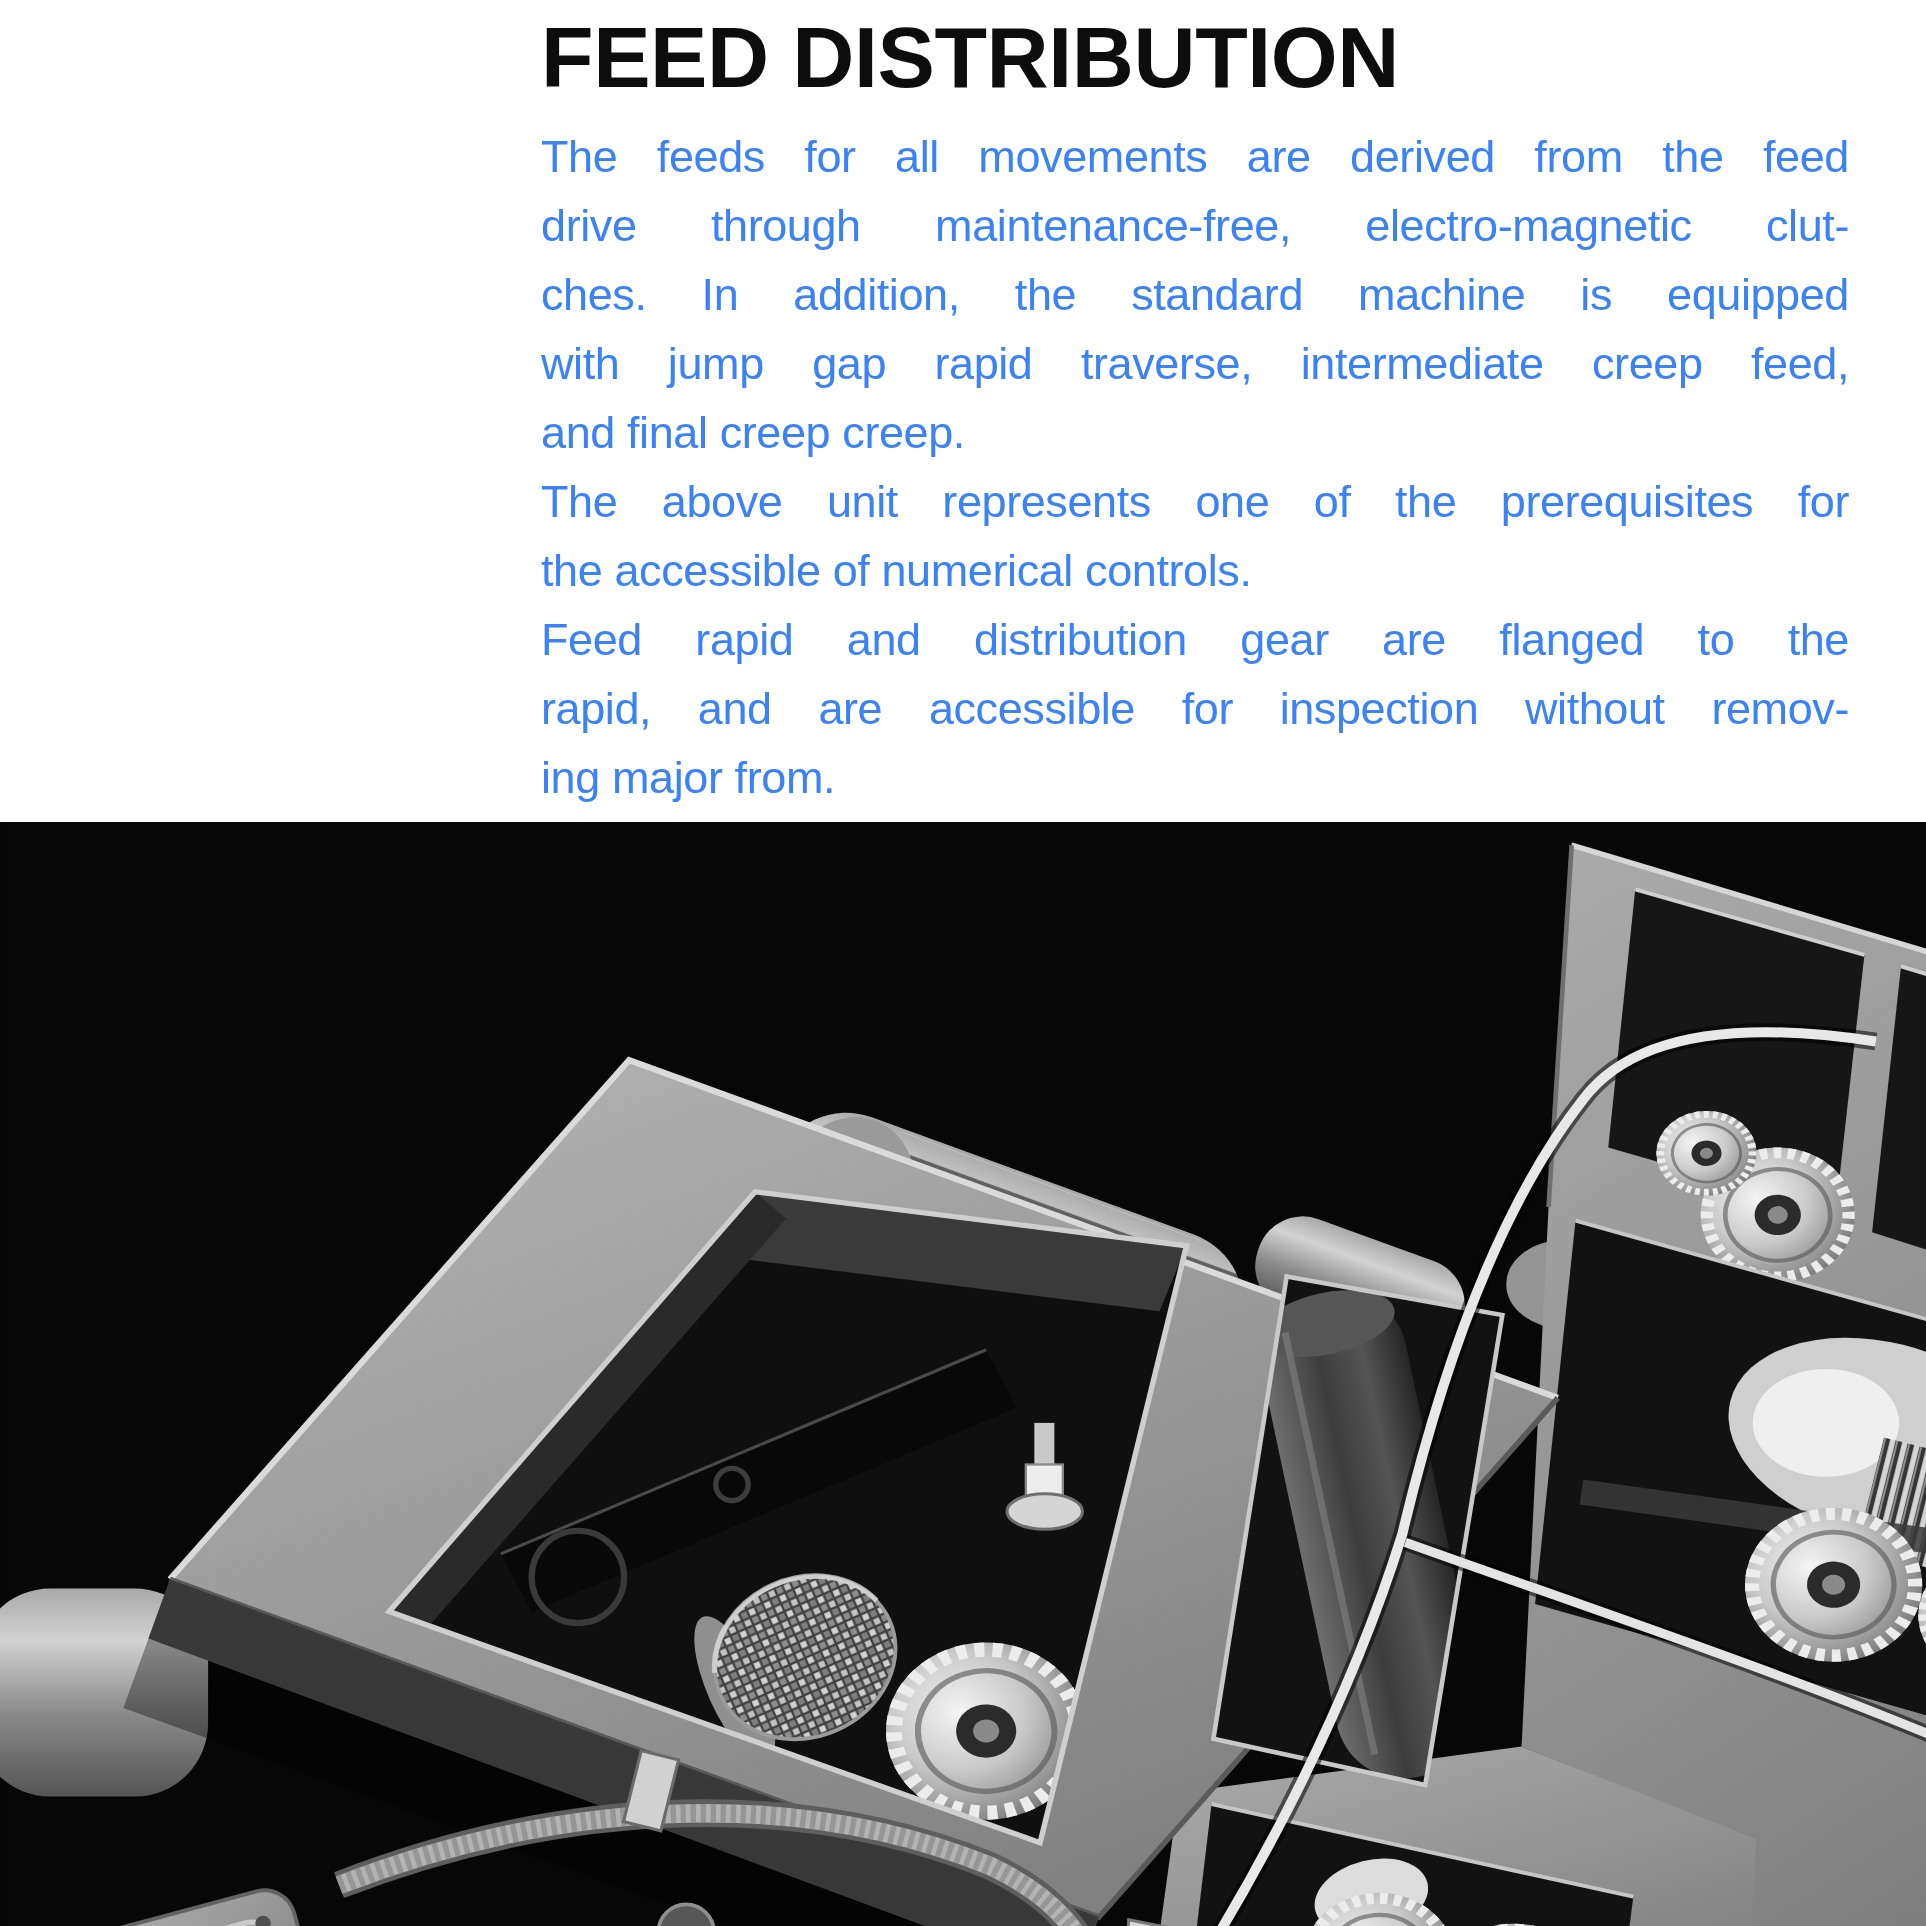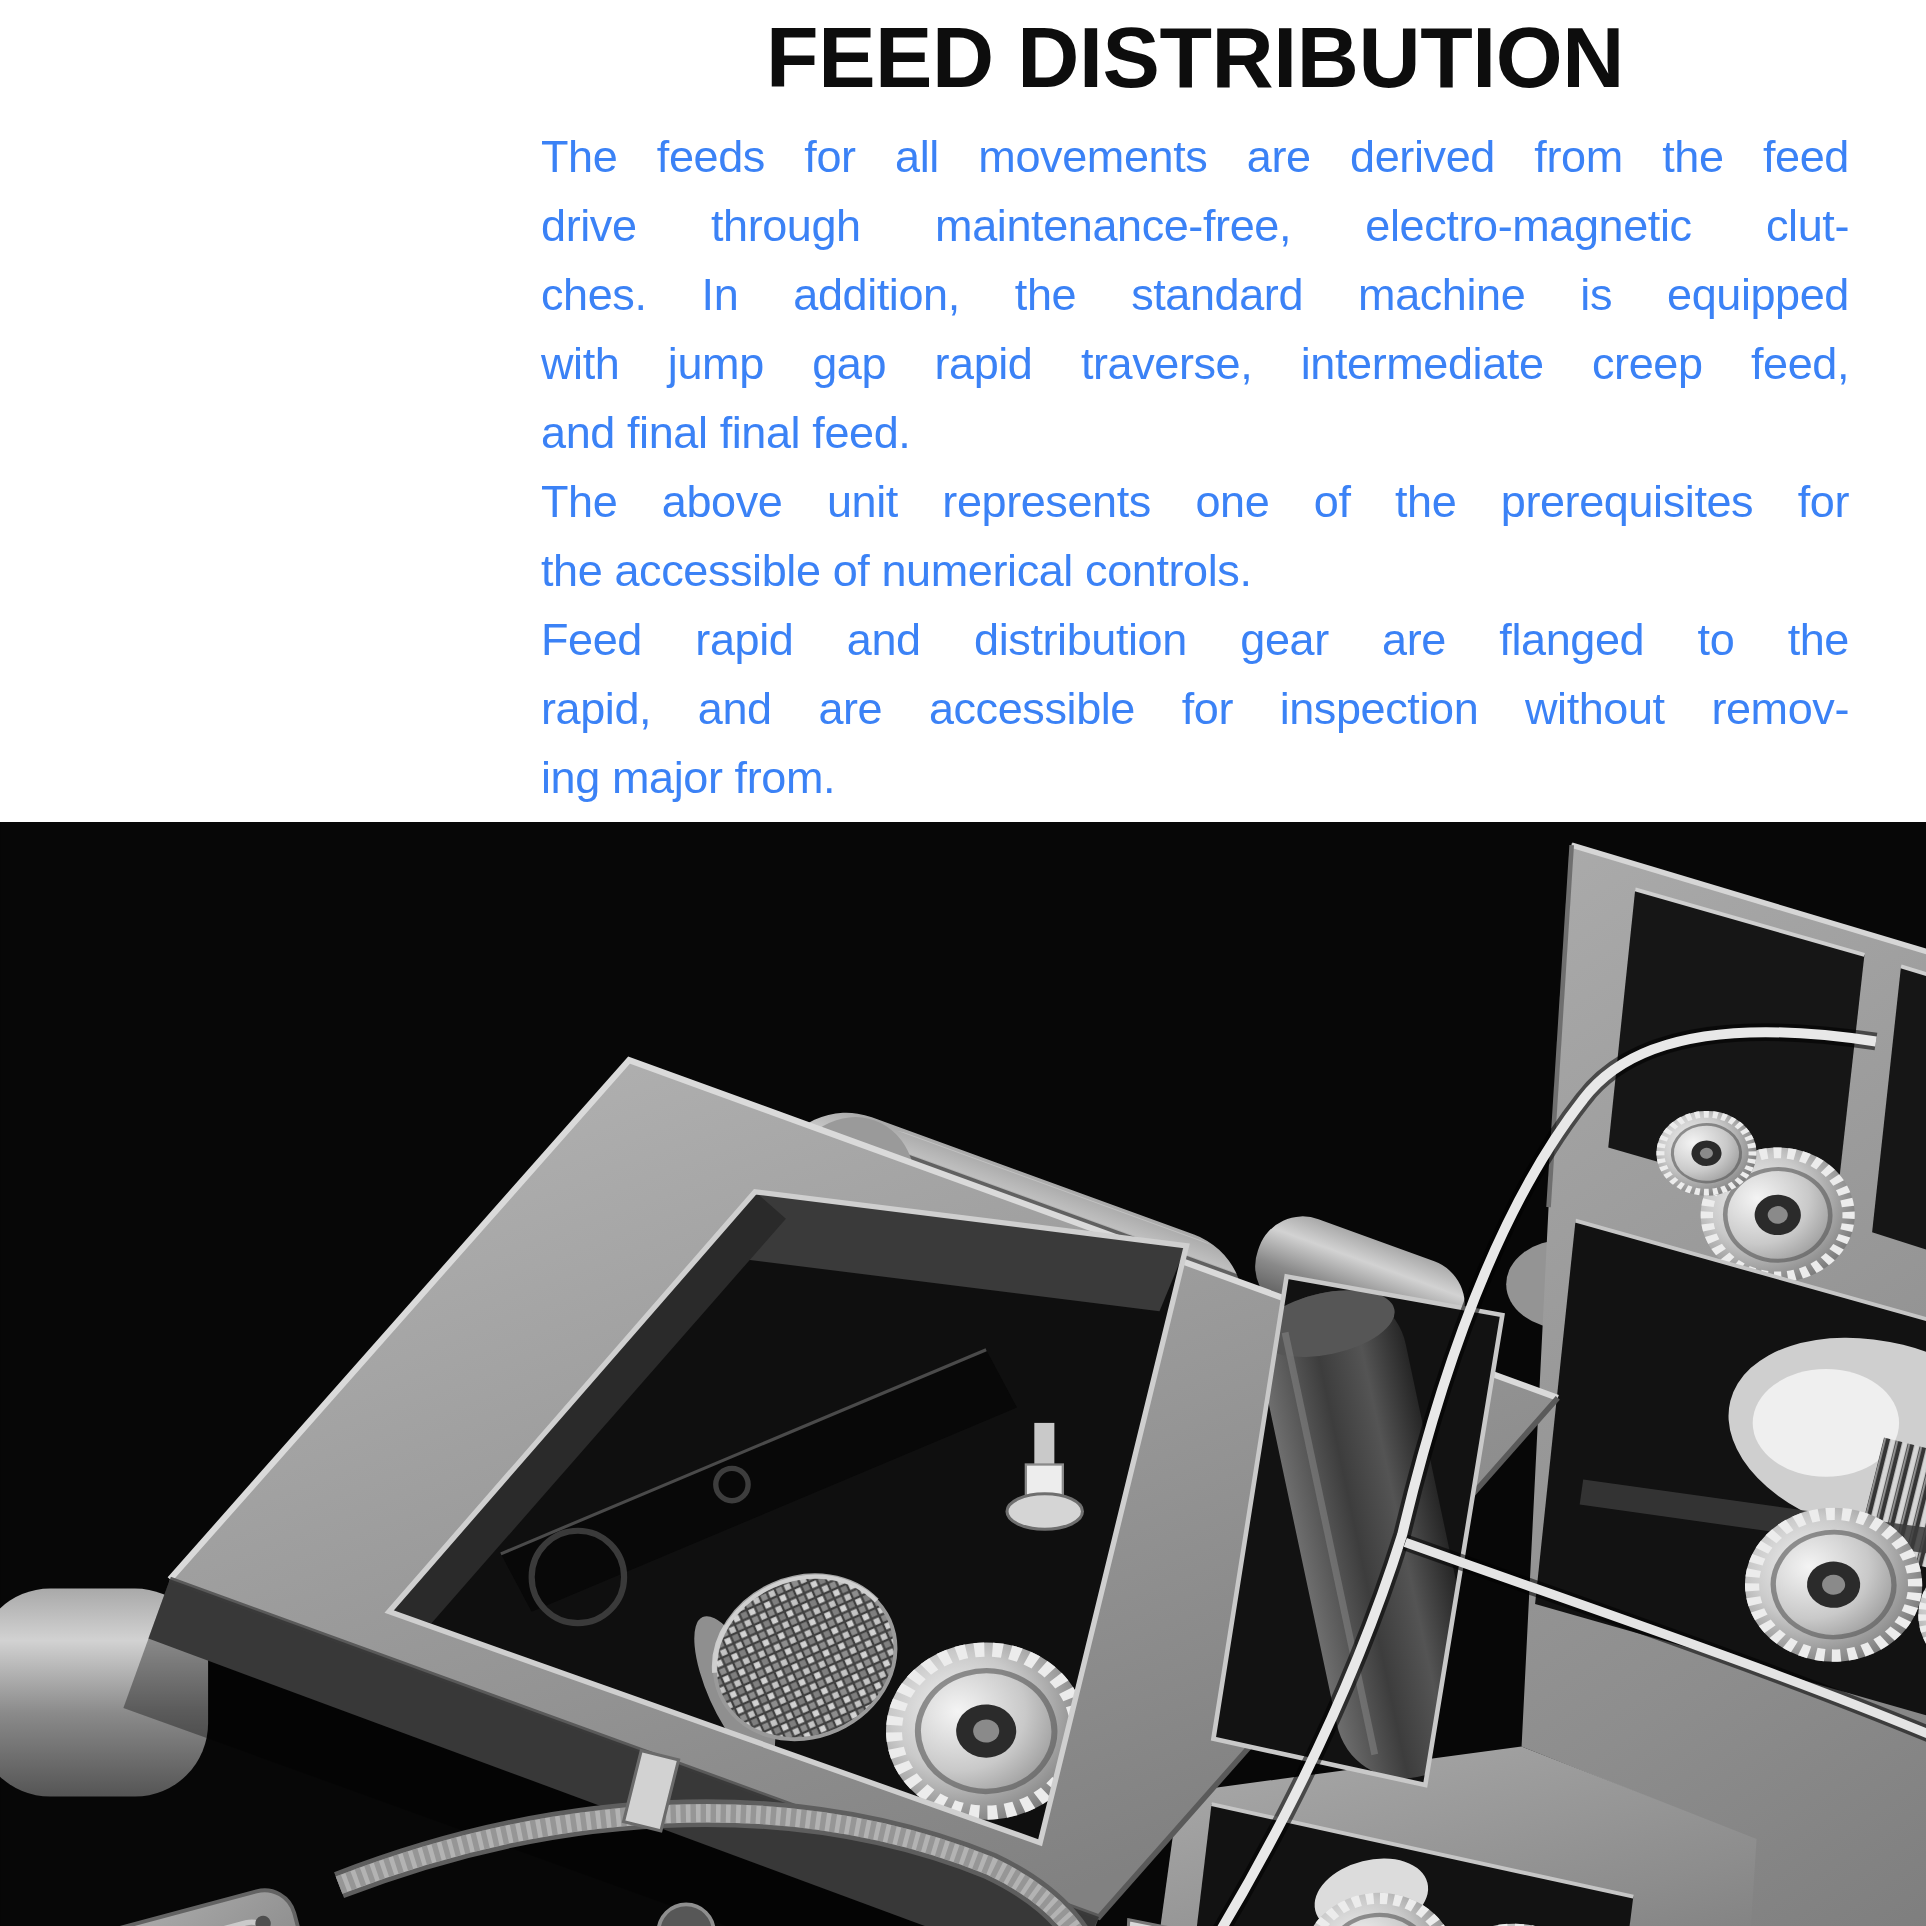--- a/index.html
+++ b/index.html
@@ -1,21 +1,21 @@
 <!DOCTYPE html>
 <html style="font-size:6.2px"><head>
 <meta charset="utf-8">
 <title>FEED DISTRIBUTION</title>
 <style>
   html,body{margin:0;padding:0;background:#ffffff;}
   .page{position:relative;width:2455px;height:2987px;background:#ffffff;overflow:hidden;
         font-family:"Liberation Sans",sans-serif;}
   .textcol{position:absolute;left:541px;top:10.8px;width:1308px;}
   .headline{margin:0;font-size:86px;line-height:92px;font-weight:bold;letter-spacing:-0.4px;
-            color:#0d0d0d;white-space:nowrap;text-align:center;}
+            color:#0d0d0d;white-space:nowrap;}
   .bodycopy{margin-top:19px;}
   .jline{font-size:45px;line-height:69px;letter-spacing:-0.4px;color:#3b82f6;
          text-align:justify;text-align-last:justify;}
   .jlast{text-align-last:left;}
   .photo{position:absolute;left:0;top:822px;width:2455px;height:2164px;background:#070707;}
   .photo svg{display:block;width:2455px;height:2164px;}
 </style>
 </head>
 <body>
 
@@ -23,21 +23,21 @@
 
   <div class="textcol">
     <h1 class="headline">FEED DISTRIBUTION</h1>
 
     <div class="bodycopy">
       <div class="para">
         <div class="jline">The feeds for all movements are derived from the feed</div>
         <div class="jline">drive through maintenance-free, electro-magnetic clut-</div>
         <div class="jline">ches. In addition, the standard machine is equipped</div>
         <div class="jline">with jump gap rapid traverse, intermediate creep feed,</div>
-        <div class="jline jlast">and final final feed.</div>
+        <div class="jline jlast">and final creep creep.</div>
       </div>
       <div class="para">
         <div class="jline">The above unit represents one of the prerequisites for</div>
         <div class="jline jlast">the accessible of numerical controls.</div>
       </div>
       <div class="para">
         <div class="jline">Feed rapid and distribution gear are flanged to the</div>
         <div class="jline">rapid, and are accessible for inspection without remov-</div>
         <div class="jline jlast">ing major from.</div>
       </div>

